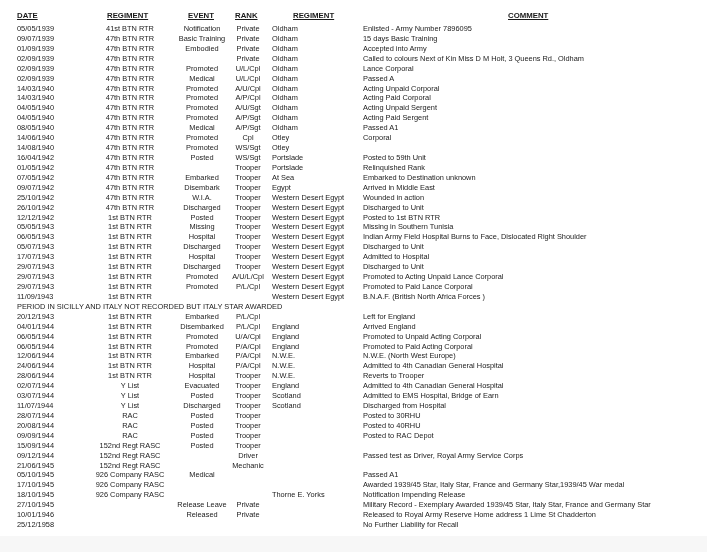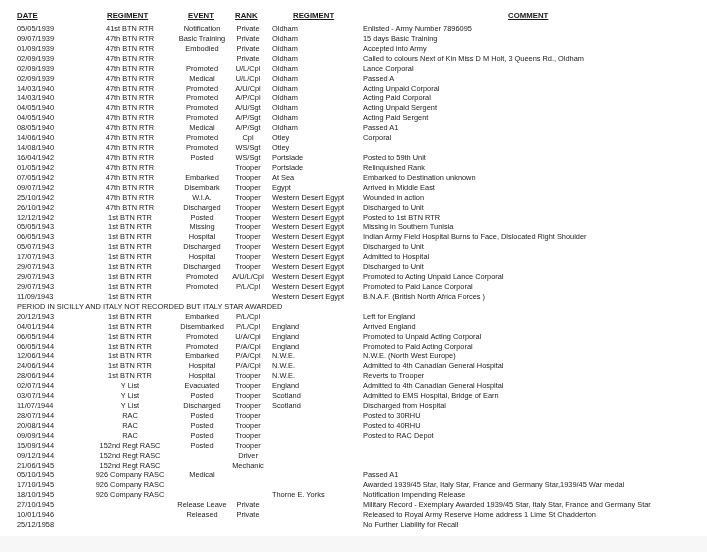--- a/index.html
+++ b/index.html
@@ -373,20 +373,21 @@
         <span class="c c-rank">Trooper</span>
         <span class="c c-loc"></span>
         <span class="c c-com"></span>
       </div>
       <div class="row">
         <span class="c c-date">09/12/1944</span>
         <span class="c c-reg">152nd Regt RASC</span>
         <span class="c c-evt"></span>
         <span class="c c-rank">Driver</span>
         <span class="c c-loc"></span>
+        <span class="c c-com">Passed test as Driver, Royal Army Service Corps</span>
       </div>
       <div class="row">
         <span class="c c-date">21/06/1945</span>
         <span class="c c-reg">152nd Regt RASC</span>
         <span class="c c-evt"></span>
         <span class="c c-rank">Mechanic</span>
         <span class="c c-loc"></span>
       </div>
       <div class="row">
         <span class="c c-date">05/10/1945</span>

